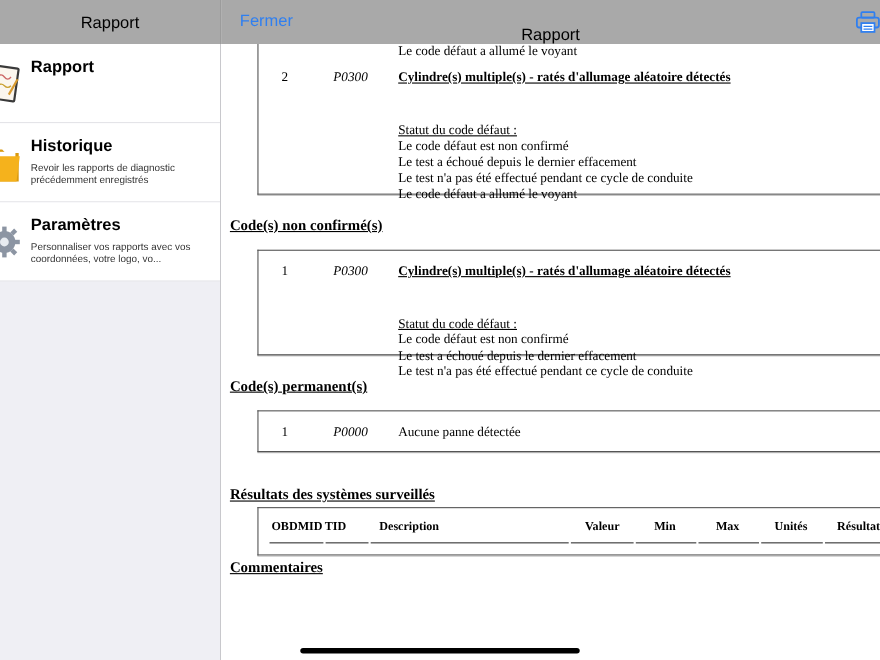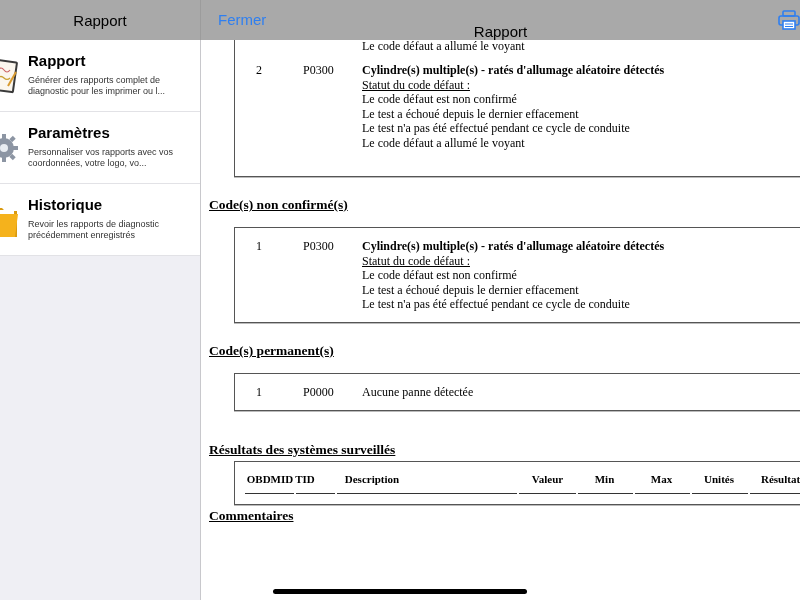--- a/index.html
+++ b/index.html
@@ -42,24 +42,24 @@
     position: absolute; left: 0; top: 40px; width: 599px;
     font-family: "Liberation Serif", serif; color: #000;
   }
   .box {
     position: absolute; left: 33px; width: 600px;
     border: 1px solid #555; border-right: none;
     box-shadow: 0 1px 0 #bbb;
   }
   .row { position: absolute; font-size: 12px; line-height: 14.5px; }
   .num { position: absolute; left: 21px; }
-  .code { position: absolute; left: 68px; }
+  .code { position: absolute; left: 68px; font-style: italic; }
   .desc { position: absolute; left: 127px; white-space: nowrap; }
-  .desc .bold { font-weight: bold; }
-  .desc .ul { text-decoration: underline; }
+  .desc .bold { font-weight: bold; text-decoration: underline; }
+  .desc .ul { text-decoration: underline; margin-top: 33px; }
   .section-h {
     position: absolute; left: 8px; font-size: 13.5px; font-weight: bold; text-decoration: underline;
   }
   
   .th { position: absolute; top: 11px; font-size: 11px; font-weight: bold; text-align: center; }
   .th-line { position: absolute; top: 31px; height: 1px; background: #333; }
   .home-indicator {
     position: absolute; left: 273px; top: 589px; width: 254px; height: 5px; border-radius: 3px; background: #000;
   }
 </style>
@@ -73,48 +73,47 @@
   <div class="menu">
     <div class="menu-item">
       <svg class="menu-icon" viewBox="0 0 30 42">
         <rect x="2" y="6" width="24" height="32" rx="2" fill="#3a3a3a" transform="rotate(8 15 22)"></rect>
         <rect x="4" y="8" width="20" height="28" fill="#fbf6ee" transform="rotate(8 15 22)"></rect>
         <path d="M8 16 q3 -4 6 0 t6 0" stroke="#c66" fill="none" stroke-width="1.2"></path>
         <path d="M8 24 q3 -3 6 0 t6 0" stroke="#c9a030" fill="none" stroke-width="1.2"></path>
         <path d="M18 32 l8 -14" stroke="#d89a30" stroke-width="2"></path>
       </svg>
       <div class="menu-title">Rapport</div>
-      <div class="menu-desc">Générer des rapports complet de diagnostic pour les imprimer ou l...</div>
+    </div>
+    <div class="menu-item">
+      <svg class="menu-icon" viewBox="0 0 30 42">
+        <path d="M2 10 h10 l3 3 h12 v26 h-25 z" fill="#d99a10"></path>
+        <rect x="4" y="12" width="20" height="24" fill="#ffffff"></rect>
+        <path d="M2 16 h26 l-3 23 h-23 z" fill="#f5b21c"></path>
+      </svg>
+      <div class="menu-title">Historique</div>
+      <div class="menu-desc">Revoir les rapports de diagnostic précédemment enregistrés</div>
     </div>
     <div class="menu-item">
       <svg class="menu-icon" viewBox="0 0 30 42">
         <circle cx="14" cy="22" r="10" fill="#8c95a3"></circle>
         <g fill="#8c95a3">
           <rect x="12" y="8" width="4" height="6"></rect>
             <rect x="12" y="30" width="4" height="6"></rect>
           <rect x="0" y="20" width="6" height="4"></rect>
             <rect x="22" y="20" width="6" height="4"></rect>
           <rect x="3" y="11" width="5" height="4" transform="rotate(45 5.5 13)"></rect>
           <rect x="20" y="29" width="5" height="4" transform="rotate(45 22.5 31)"></rect>
           <rect x="20" y="11" width="5" height="4" transform="rotate(-45 22.5 13)"></rect>
           <rect x="3" y="29" width="5" height="4" transform="rotate(-45 5.5 31)"></rect>
         </g>
         <circle cx="14" cy="22" r="4" fill="#e8ecf1"></circle>
       </svg>
       <div class="menu-title">Paramètres</div>
       <div class="menu-desc">Personnaliser vos rapports avec vos coordonnées, votre logo, vo...</div>
-    </div>
-    <div class="menu-item">
-      <svg class="menu-icon" viewBox="0 0 30 42">
-        <path d="M2 10 h10 l3 3 h12 v26 h-25 z" fill="#d99a10"></path>
-        <rect x="4" y="12" width="20" height="24" fill="#ffffff"></rect>
-        <path d="M2 16 h26 l-3 23 h-23 z" fill="#f5b21c"></path>
-      </svg>
-      <div class="menu-title">Historique</div>
-      <div class="menu-desc">Revoir les rapports de diagnostic précédemment enregistrés</div>
     </div>
   </div>
 </div>
 
 <div class="main">
   <div class="navbar">
     <span class="close-btn">Fermer</span>
     <span class="navbar-title">Rapport</span>
     <svg class="print-btn" viewBox="0 0 22 20">
       <rect x="5" y="1" width="12" height="5" rx="1" fill="none" stroke="#2f7ff0" stroke-width="1.6"></rect>

